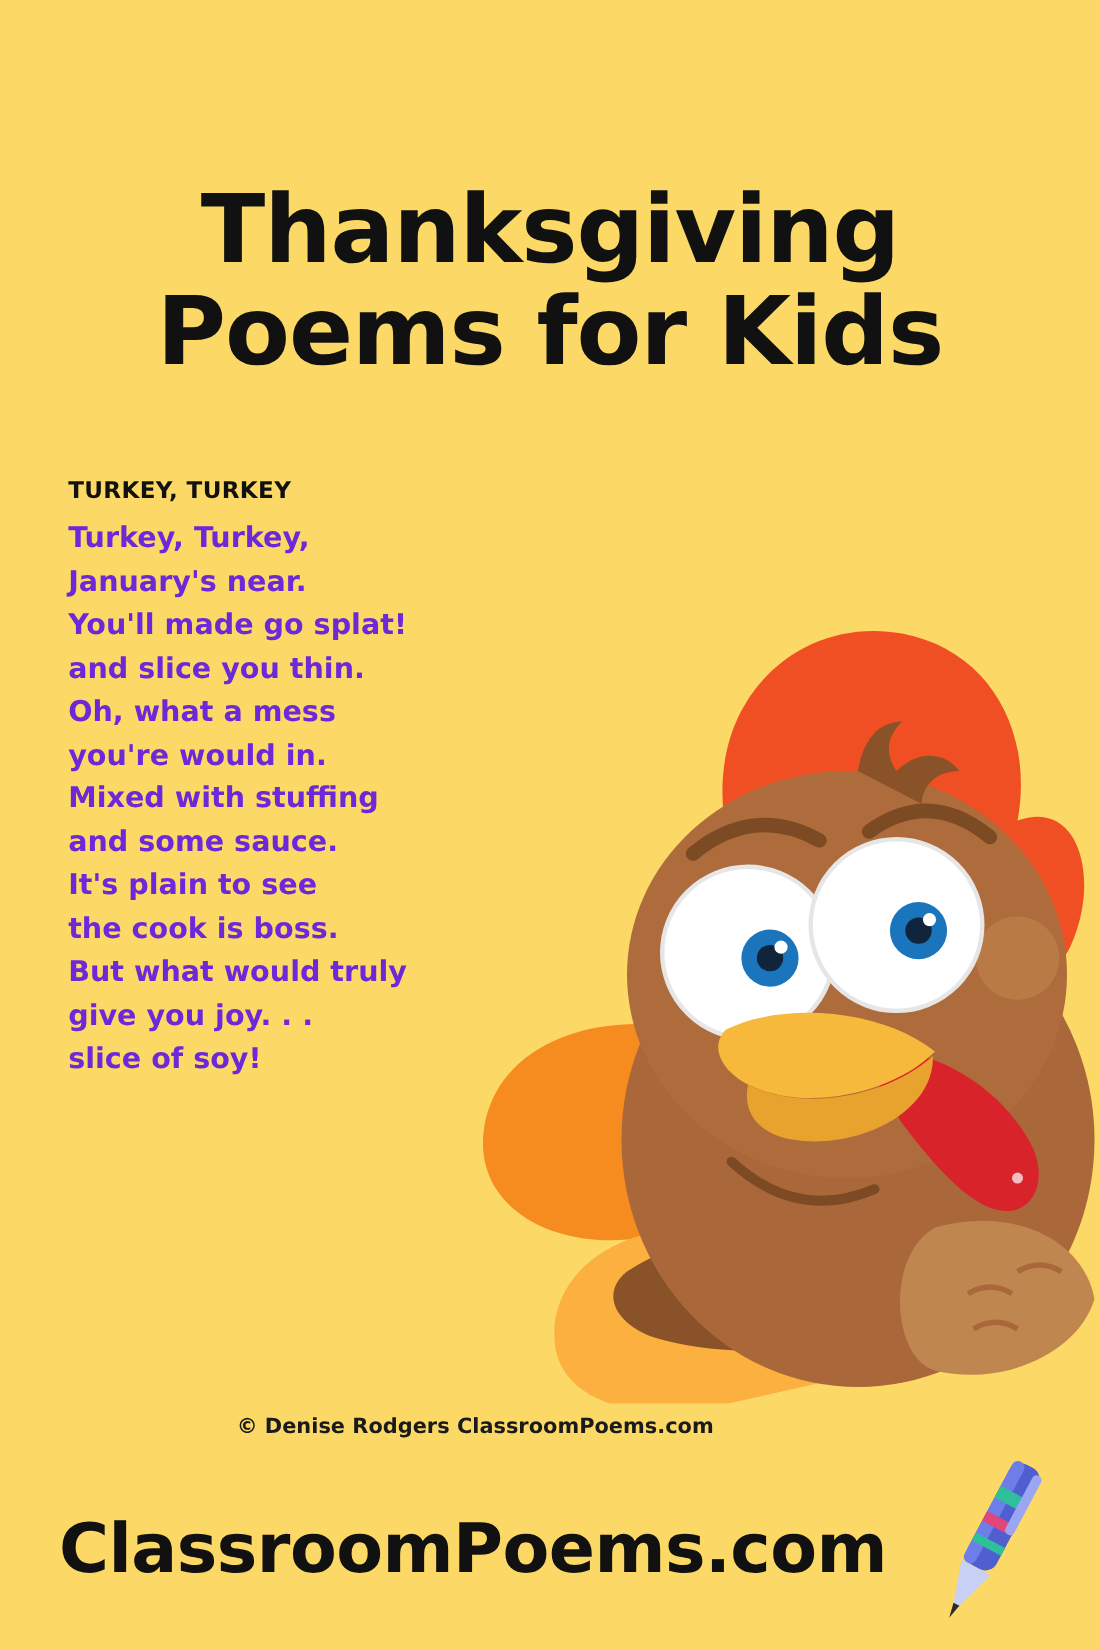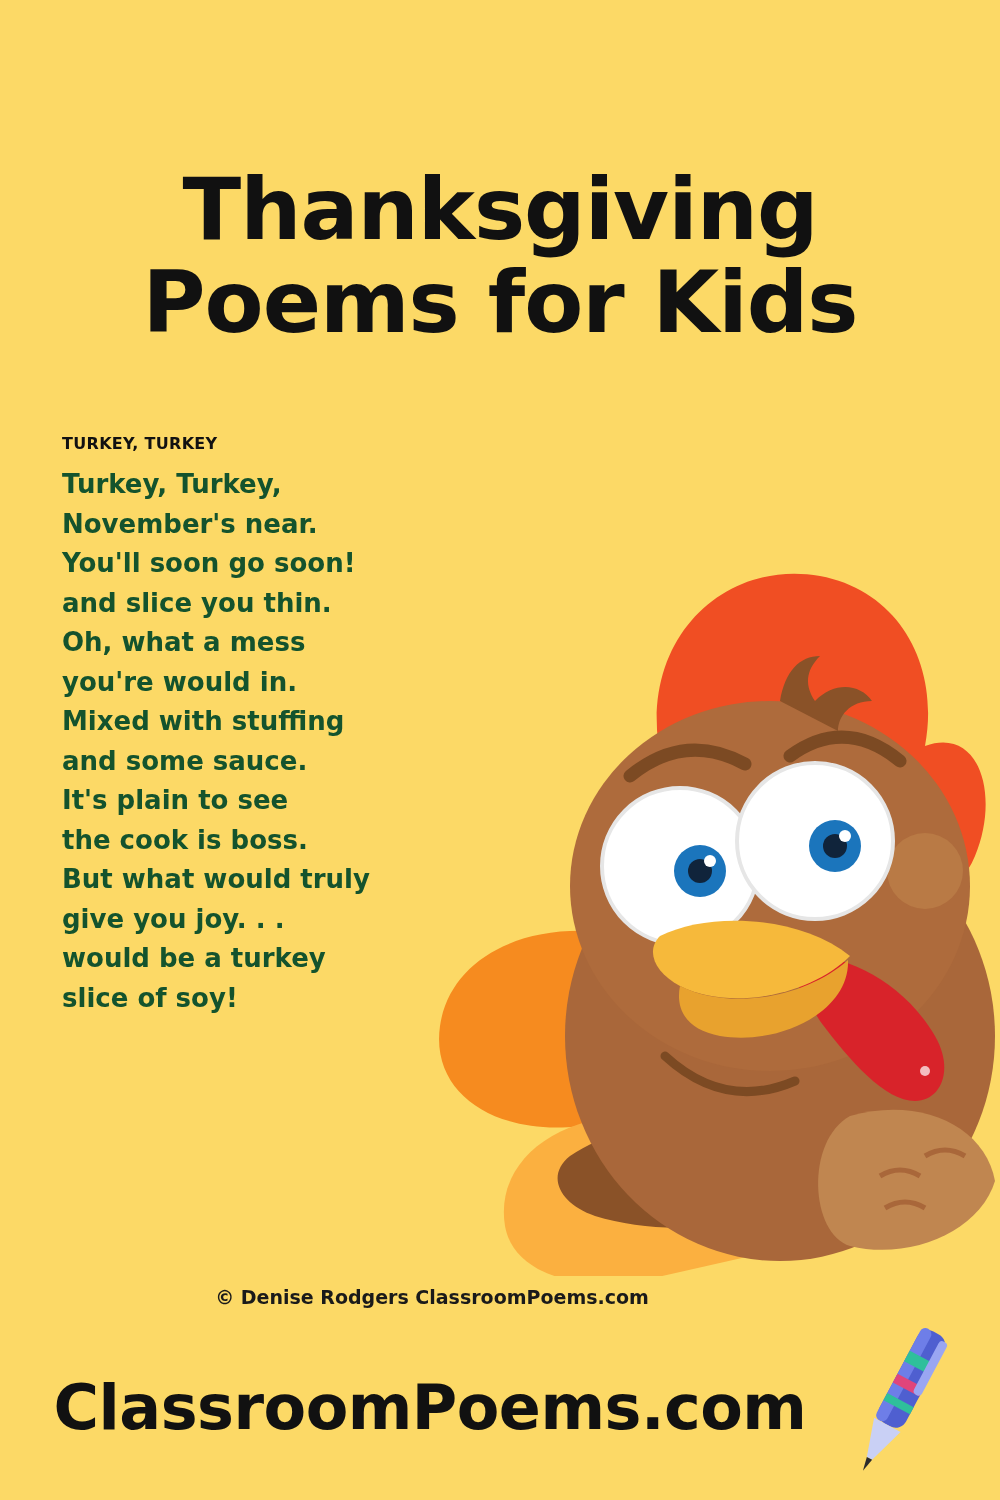--- a/index.html
+++ b/index.html
@@ -45,30 +45,30 @@
 
   
   .poem {
     position: absolute;
     left: 62px;
     top: 388px;
     width: 400px;
     z-index: 30;
   }
   .poem-title {
-    font-size: 16px;
+    font-size: 21px;
     font-weight: bold;
     color: #111111;
     letter-spacing: 0.3px;
     margin-bottom: 12px;
   }
   .poem-line {
     font-size: 26px;
     font-weight: bold;
-    color: #14532d;
+    color: #6d28d9;
     line-height: 1.52;
     white-space: nowrap;
   }
 
   
   .credit {
     position: absolute;
     top: 1240px;
     left: 0;
     width: 864px;
@@ -163,32 +163,31 @@
       <path d="M300 470 C350 495 425 482 468 444 C470 495 400 530 340 520 C308 514 295 495 300 470 Z" fill="#E8A22E"></path>
 
       <path d="M285 540 q60 55 130 25" stroke="#7C4A23" stroke-width="9" fill="none" stroke-linecap="round"></path>
     </svg>
   </div>
 
   <div class="poem">
     <div class="poem-title">TURKEY, TURKEY</div>
     <div class="poem-lines">
       <div class="poem-line">Turkey, Turkey,</div>
-      <div class="poem-line">November's near.</div>
-      <div class="poem-line">You'll soon go soon!</div>
+      <div class="poem-line">January's near.</div>
+      <div class="poem-line">You'll made go splat!</div>
       <div class="poem-line">and slice you thin.</div>
       <div class="poem-line">Oh, what a mess</div>
       <div class="poem-line">you're would in.</div>
       <div class="poem-line">Mixed with stuffing</div>
       <div class="poem-line">and some sauce.</div>
       <div class="poem-line">It's plain to see</div>
       <div class="poem-line">the cook is boss.</div>
       <div class="poem-line">But what would truly</div>
       <div class="poem-line">give you joy. . .</div>
-      <div class="poem-line">would be a turkey</div>
       <div class="poem-line">slice of soy!</div>
     </div>
   </div>
 
   <div class="credit">© Denise Rodgers ClassroomPoems.com</div>
 
   <div class="brand">ClassroomPoems.com</div>
 
   <div class="pen">
     <svg width="120" height="170" viewBox="0 0 120 170" xmlns="http://www.w3.org/2000/svg">

